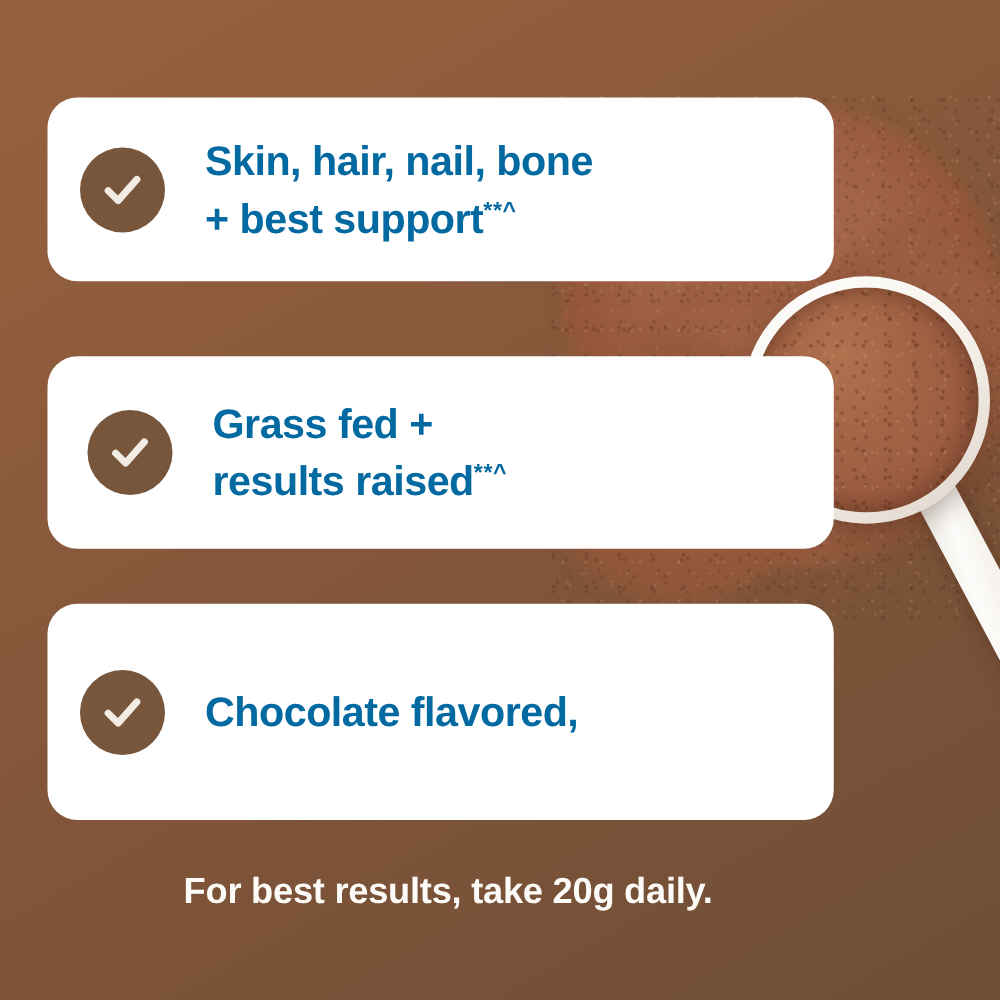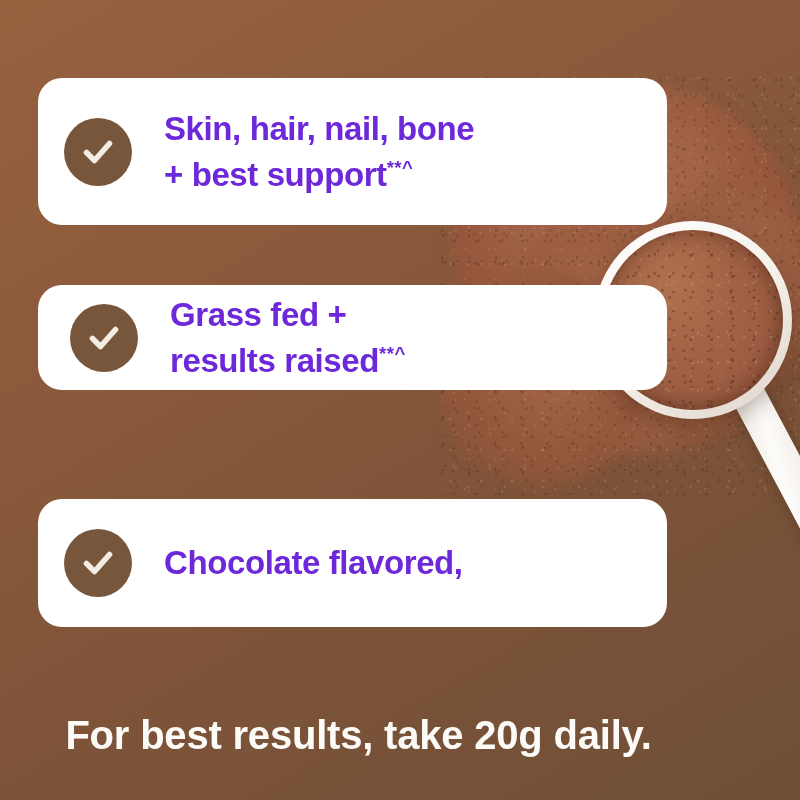--- a/index.html
+++ b/index.html
@@ -162,38 +162,38 @@
     left: 38px;
     width: 629px;
     background: #ffffff;
     border-radius: 24px;
     display: flex;
     align-items: center;
     box-sizing: border-box;
     padding-left: 26px;
   }
   #card-0 { top: 78px;  height: 147px; }
-  #card-1 { top: 285px; height: 105px; padding-left: 32px; }
-  #card-2 { top: 483px; height: 128px; margin-top: 16px; }
+  #card-1 { top: 285px; height: 154px; padding-left: 32px; }
+  #card-2 { top: 483px; height: 173px; }
 
   .check-badge {
     flex: 0 0 auto;
     width: 68px;
     height: 68px;
     border-radius: 50%;
     background: #77563c;
     display: flex;
     align-items: center;
     justify-content: center;
   }
   .check-badge svg { display: block; }
 
   .card-text {
     margin-left: 32px;
-    color: #6d28d9;
+    color: #0369a1;
     font-size: 33px;
     font-weight: 700;
     line-height: 1.38;
     letter-spacing: -0.4px;
     white-space: pre-line;
   }
   .card-text sup {
     font-size: 0.56em;
     font-weight: 700;
     letter-spacing: 0.5px;
@@ -202,24 +202,23 @@
   }
 
   
   #footer {
     position: absolute;
     left: 0;
     top: 697px;
     width: 717px;
     text-align: center;
     color: #fdfbf8;
-    font-size: 40px;
+    font-size: 29px;
     font-weight: 700;
     letter-spacing: -0.2px;
-    margin-top: 16px;
   }
 </style>
 </head>
 <body>
 
 <div id="stage">
 
   <div id="photo">
     <div class="powder-mound pm1"></div>
     <div class="powder-mound pm2"></div>

